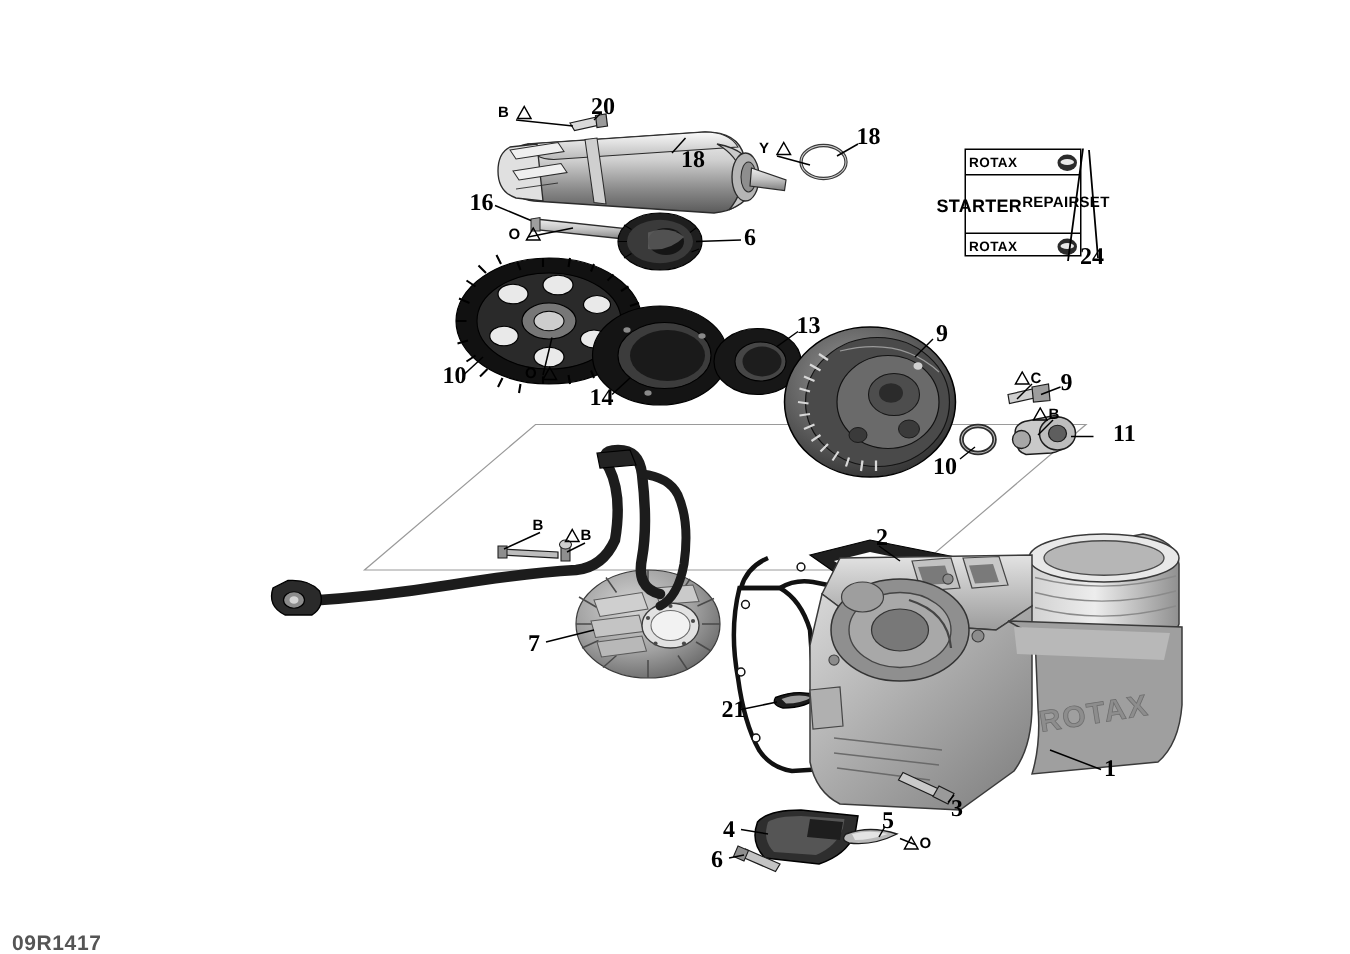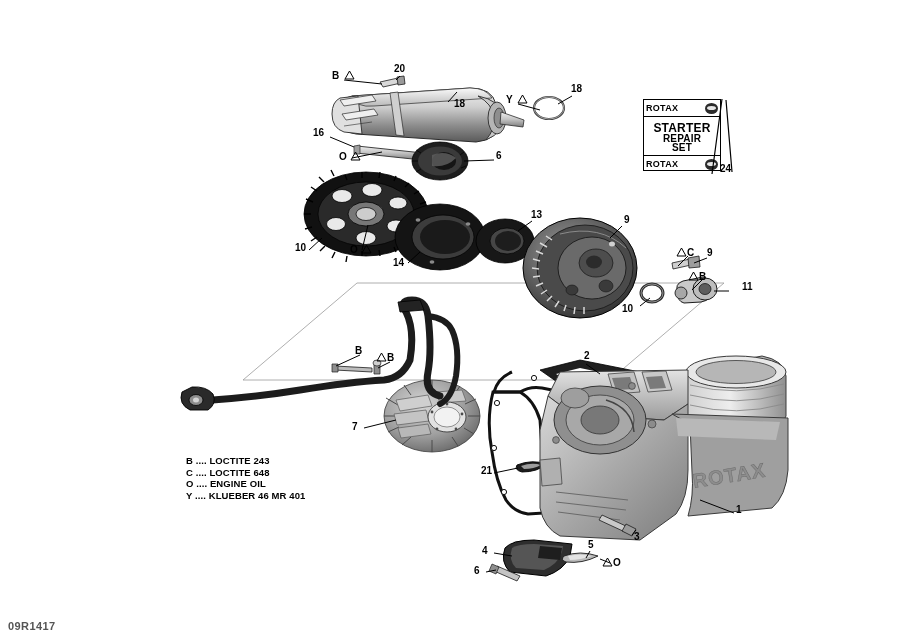--- a/index.html
+++ b/index.html
@@ -19,23 +19,23 @@
   }
   #page svg.diagram {
     position: absolute;
     left: 0;
     top: 0;
     width: 900px;
     height: 636px;
   }
   .callout {
     position: absolute;
-    font-family: Liberation Sans, sans-serif;
-    font-weight: bold;
-    font-size: 10px;
+    font-family: Liberation Serif, serif;
+    font-weight: bold;
+    font-size: 16px;
     color: #000000;
     line-height: 1;
     white-space: nowrap;
   }
   .marker {
     position: absolute;
     font-family: "Liberation Sans", sans-serif;
     font-weight: bold;
     font-size: 10px;
     color: #000000;
@@ -53,21 +53,21 @@
     line-height: 11.5px;
     letter-spacing: 0.1px;
     white-space: nowrap;
   }
   .legend div { white-space: nowrap; }
   .pagecode {
     position: absolute;
     left: 8px;
     top: 620px;
     font-family: "Liberation Sans", sans-serif;
-    font-size: 11px;
+    font-size: 14px;
     font-weight: bold;
     color: #555555;
     letter-spacing: 0.4px;
   }
   .repair-box {
     position: absolute;
     left: 643px;
     top: 99px;
     width: 78px;
     height: 72px;
@@ -103,21 +103,21 @@
     content: "";
     position: absolute;
     left: 2px; top: 3.5px;
     width: 9px; height: 4px;
     border-radius: 50%;
     background: #e8e8e8;
   }
   .rb-mid {
     height: 38px;
     display: flex;
-    flex-direction: column;
+    flex-direction: row;
     align-items: center;
     justify-content: center;
     padding-top: 1px;
     box-sizing: border-box;
   }
   .rb-title {
     font-family: "Liberation Sans", sans-serif;
     font-weight: bold;
     font-size: 12px;
     letter-spacing: 0.2px;
@@ -471,26 +471,20 @@
     </div>
     <div class="rb-row last">
       <span class="rb-brand">ROTAX</span>
       <span class="rb-logo"></span>
     </div>
   </div>
   <svg style="position:absolute;left:700px;top:96px;width:40px;height:82px">
     <path d="M22,3 L12,78 M26,4 L32,76" stroke="#000" stroke-width="1.2" fill="none"></path>
   </svg>
 
-  <div class="legend">
-    <div>B .... LOCTITE 243</div>
-    <div>C .... LOCTITE 648</div>
-    <div>O .... ENGINE OIL</div>
-    <div>Y .... KLUEBER 46 MR 401</div>
-  </div>
 
   <div class="callout" style="left:736px;top:505px">1</div>
   <div class="callout" style="left:584px;top:351px">2</div>
   <div class="callout" style="left:634px;top:532px">3</div>
   <div class="callout" style="left:482px;top:546px">4</div>
   <div class="callout" style="left:588px;top:540px">5</div>
   <div class="callout" style="left:474px;top:566px">6</div>
   <div class="callout" style="left:352px;top:422px">7</div>
   <div class="callout" style="left:624px;top:215px">9</div>
   <div class="callout" style="left:622px;top:304px">10</div>

